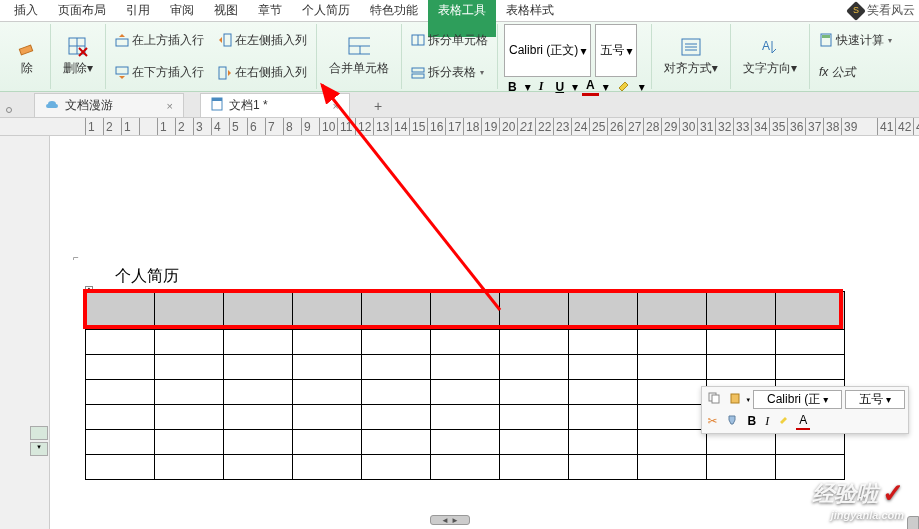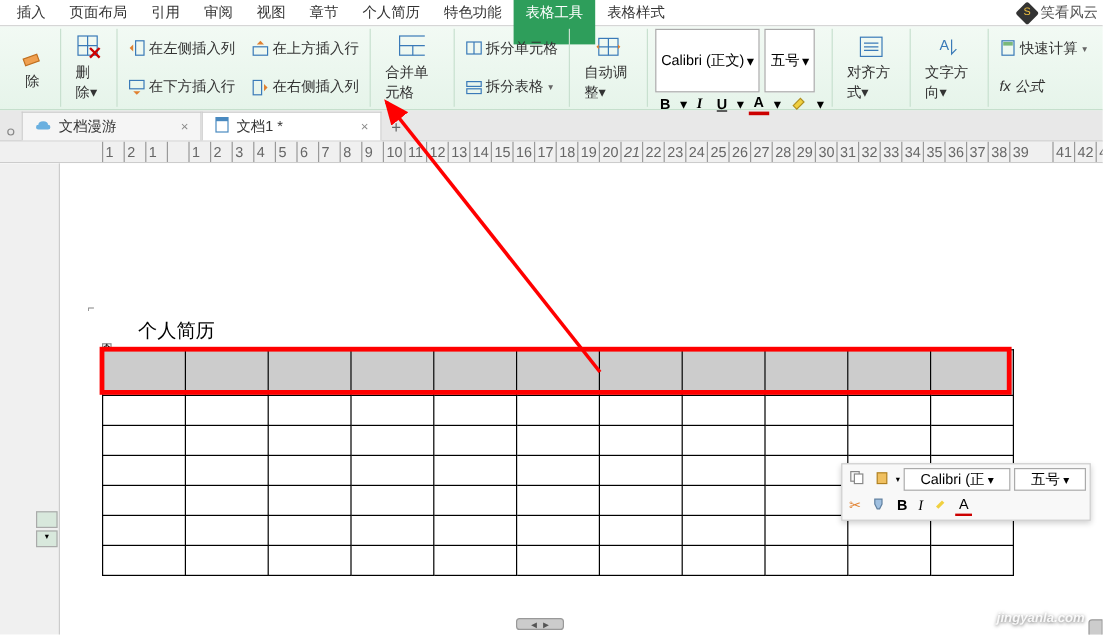--- a/index.html
+++ b/index.html
@@ -17,21 +17,21 @@
 .ribbon-group.col { align-items: center; }
 .ribbon-btn { display: flex; align-items: center; gap: 3px; padding: 2px 3px; cursor: pointer; color: #333; white-space: nowrap; }
 .ribbon-btn .dd { font-size: 8px; color: #666; margin-left: 1px; }
 .big-btn { display: flex; flex-direction: column; align-items: center; gap: 2px; padding: 4px 6px; cursor: pointer; color: #333; }
 .icon-box { width: 22px; height: 22px; display: flex; align-items: center; justify-content: center; }
 .icon-small { width: 14px; height: 14px; display: inline-flex; align-items: center; justify-content: center; }
 .font-select { border: 1px solid #aaa; background: #fff; padding: 17px 4px; font-size: 11px; display: inline-flex; align-items: center; gap: 2px; cursor: pointer; }
 .format-row { display: flex; gap: 4px; align-items: center; }
 .format-btn { padding: 1px 4px; cursor: pointer; font-weight: bold; }
 
-.tabbar { height: 26px; background: #e8e8e8; border-bottom: 1px solid #ccc; display: flex; align-items: flex-end; padding: 0 6px; gap: 0; }
+.tabbar { height: 26px; background: #e8e8e8; border-bottom: 1px solid #ccc; display: flex; align-items: flex-end; padding: 0 6px; gap: 16px; }
 .doc-tab { background: #f5f5f5; border: 1px solid #ccc; border-bottom: none; padding: 3px 10px; display: flex; align-items: center; gap: 6px; font-size: 11px; color: #333; position: relative; min-width: 150px; }
 .doc-tab.active { background: #fff; }
 .doc-tab .close { margin-left: auto; color: #888; cursor: pointer; font-size: 11px; }
 .tab-add { padding: 3px 8px; color: #666; cursor: pointer; font-size: 14px; }
 
 .ruler { height: 18px; background: #f0f0f0; border-bottom: 1px solid #ccc; position: relative; overflow: hidden; font-size: 8px; color: #666; }
 .ruler .ruler-inner { position: absolute; left: 85px; top: 0; height: 100%; display: flex; }
 .ruler .tick-major { width: 37px; height: 100%; border-left: 1px solid #999; position: relative; }
 .ruler .tick-major span { position: absolute; left: 2px; top: 2px; }
 
@@ -106,34 +106,34 @@
           </svg>
       </span>
       <span><span>删除</span><span class="dd">▾</span></span>
     </div>
   </div>
   <div class="ribbon-group">
     <div style="display:flex;gap:8px;">
       <div class="ribbon-btn">
         <span class="icon-small">
             <svg width="14" height="14">
+              <rect x="1" y="6" width="12" height="7" fill="none" stroke="#3a7ab8"></rect>
+              <path d="M7 1 L4 4 L10 4 Z" fill="#e08030"></path>
+            </svg>
+          </span>
+        <span>在上方插入行</span>
+      </div>
+      <div class="ribbon-btn">
+        <span class="icon-small">
+            <svg width="14" height="14">
               <rect x="6" y="1" width="7" height="12" fill="none" stroke="#3a7ab8"></rect>
               <path d="M1 7 L4 4 L4 10 Z" fill="#e08030"></path>
             </svg>
           </span>
         <span>在左侧插入列</span>
-      </div>
-      <div class="ribbon-btn">
-        <span class="icon-small">
-            <svg width="14" height="14">
-              <rect x="1" y="6" width="12" height="7" fill="none" stroke="#3a7ab8"></rect>
-              <path d="M7 1 L4 4 L10 4 Z" fill="#e08030"></path>
-            </svg>
-          </span>
-        <span>在上方插入行</span>
       </div>
     </div>
     <div style="display:flex;gap:8px;">
       <div class="ribbon-btn">
         <span class="icon-small">
             <svg width="14" height="14">
               <rect x="1" y="1" width="12" height="7" fill="none" stroke="#3a7ab8"></rect>
               <path d="M7 13 L4 10 L10 10 Z" fill="#e08030"></path>
             </svg>
           </span>
@@ -174,33 +174,20 @@
     </div>
     <div class="ribbon-btn">
       <span class="icon-small">
           <svg width="14" height="12">
             <rect x="1" y="1" width="12" height="4" fill="none" stroke="#3a7ab8"></rect>
             <rect x="1" y="7" width="12" height="4" fill="none" stroke="#3a7ab8"></rect>
           </svg>
         </span>
       <span>拆分表格</span>
         <span class="dd">▾</span>
-    </div>
-  </div>
-  <div class="ribbon-group col">
-    <div class="big-btn">
-      <span class="icon-box">
-        <svg width="22" height="20">
-            <rect x="3" y="3" width="16" height="14" fill="none" stroke="#3a7ab8"></rect>
-            <line x1="3" y1="10" x2="19" y2="10" stroke="#3a7ab8"></line>
-            <line x1="11" y1="3" x2="11" y2="17" stroke="#3a7ab8"></line>
-            <path d="M1 10 L3 8 L3 12 Z M21 10 L19 8 L19 12 Z" fill="#e08030"></path>
-          </svg>
-      </span>
-      <span><span>自动调整</span><span class="dd">▾</span></span>
     </div>
   </div>
   <div class="ribbon-group">
     <div class="format-row">
       <span class="font-select">
           <span>Calibri (正文)</span>
           <span class="dd">▾</span>
         </span>
       <span class="font-select">
           <span>五号</span>
@@ -564,20 +551,24 @@
           </svg></span>
       <span class="mt-btn" style="border-bottom:2px solid #c00;">A</span>
     </div>
   </div>
 
   <div class="resize-handle"></div>
   <div class="bottom-handle">◄ ►</div>
 
   <div class="watermark">
     <div style="display:flex;flex-direction:column;align-items:flex-end;">
+      <div style="display:flex;align-items:center;gap:4px;">
+        <span class="zh">经验啦</span>
+        <span class="check">✓</span>
+      </div>
       <span class="url">jingyanla.com</span>
     </div>
   </div>
 </div>
 
 <svg class="arrow-svg">
   <defs>
     <marker id="arrowhead" markerWidth="8" markerHeight="8" refX="6" refY="3" orient="auto">
       <polygon points="0 0, 7 3, 0 6" fill="#f00"></polygon>
     </marker>

